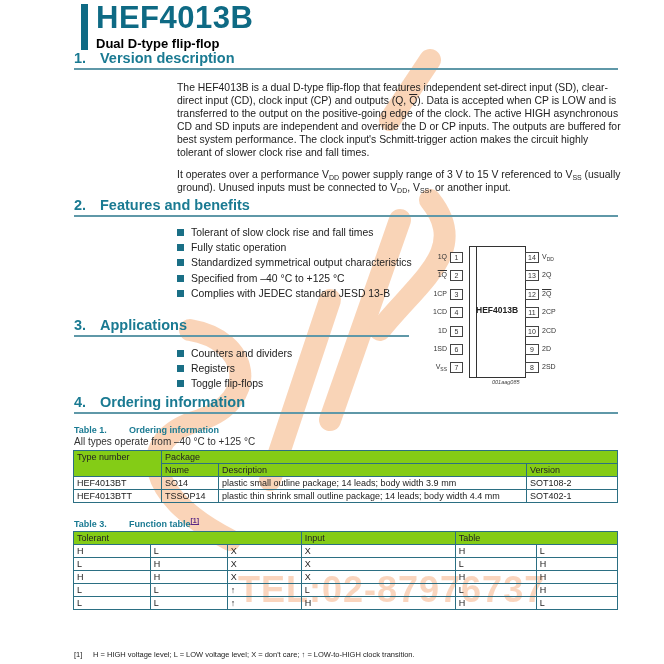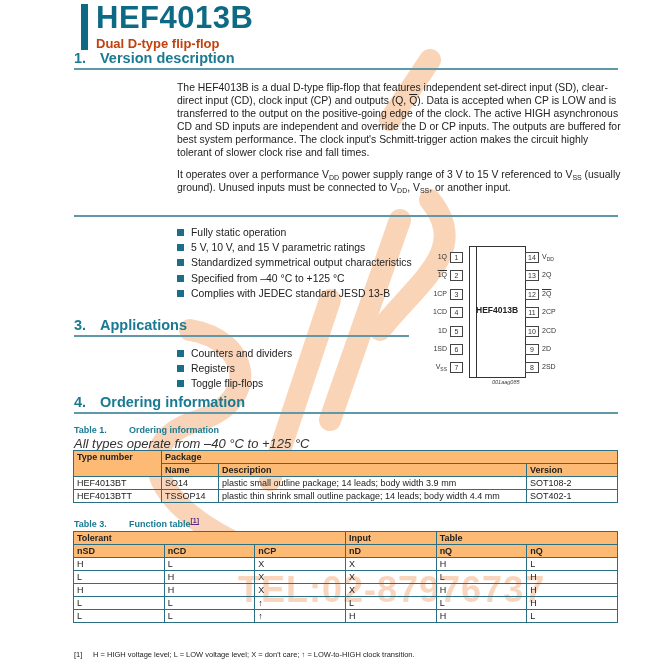--- a/index.html
+++ b/index.html
@@ -1,21 +1,21 @@
 <!DOCTYPE html>
 <html><head>
 <meta charset="utf-8">
 <style>
   html, body { margin:0; padding:0; background:#fff; }
   body { width:664px; height:664px; position:relative; overflow:hidden;
          font-family:"Liberation Sans", sans-serif; color:#222; }
   .abs { position:absolute; }
   .accent-bar { left:81px; top:4px; width:7px; height:46px; background:#0e6a84; }
   .doc-title { left:96px; top:0px; font-size:31px; font-weight:bold; color:#0e6a84; letter-spacing:0.5px; }
-  .doc-subtitle { left:96px; top:36px; font-size:13px; font-weight:bold; color:#c2410c; }
+  .doc-subtitle { left:96px; top:36px; font-size:13px; font-weight:bold; color:#000000; }
   .sec-head { left:74px; font-size:14.5px; font-weight:bold; color:#1a7a92; white-space:nowrap; }
   .sec-head .num { display:inline-block; width:26px; }
   .rule { left:74px; width:544px; height:2px; background:#5f98a8; }
   .para { left:177px; width:445px; font-size:10.4px; line-height:13px; color:#222; }
   .para sub { font-size:7px; vertical-align:-2px; line-height:0; }
   .ovl { text-decoration:overline; }
   ul.bul { list-style:none; margin:0; padding:0; left:177px; font-size:10.4px; line-height:15.2px; }
   ul.bul li { position:relative; padding-left:14px; white-space:nowrap; }
   ul.bul li .sq { position:absolute; left:0; top:4px; width:7px; height:7px; background:#1a6f86; }
   
@@ -23,24 +23,24 @@
   .chip .notch { position:absolute; left:6px; top:0; width:1px; height:100%; background:#333; }
   .chip-label { left:476px; top:305px; font-size:8.5px; font-weight:bold; color:#222; }
   .pinbox { position:absolute; width:11px; height:9px; border:1px solid #444; font-size:7px; text-align:center; line-height:9px; background:#fff; color:#333;}
   .pinname { position:absolute; font-size:7px; color:#333; white-space:nowrap; }
   .pinname sub { font-size:5px; }
   .figcode { left:492px; top:379px; font-size:5.5px; font-style:italic; color:#444; }
   
   .tcap { left:74px; font-size:9px; font-weight:bold; color:#1a7a92; }
   .tcap .lab { display:inline-block; width:55px; }
   .tcap sup { font-size:7px; color:#5b2a86; text-decoration:underline; }
-  .tsub { left:74px; top:436px; font-size:13px; font-style:italic; color:#333; }
+  .tsub { left:74px; top:436px; font-size:10px; color:#333; }
   table.dt { position:absolute; border-collapse:collapse; font-size:9px; color:#222; }
   table.dt td { border:1px solid #2b6f83; padding:0 3px; height:12px; line-height:12px; white-space:nowrap; vertical-align:middle; }
-  table.dt td.h { background:#fdba74; font-weight:bold; }
+  table.dt td.h { background:#84cc16; font-weight:normal; }
   .foot { left:74px; top:650px; font-size:7.5px; color:#222; white-space:nowrap; }
   .foot .fn { display:inline-block; width:19px; }
   
   .wm { pointer-events:none; }
 </style>
 </head>
 <body>
 
 <svg class="abs wm" style="left:0;top:0;z-index:0" width="664" height="664">
   <g fill="none" stroke="#f8c6a0" stroke-width="22" stroke-linecap="round" opacity="0.75">
@@ -64,25 +64,28 @@
   </div>
   <div class="abs rule" style="top:68px"></div>
 
   <div class="abs para" style="top:81px">
     <span>The HEF4013B is a dual D-type flip-flop that features independent set-direct input (SD), clear-direct input (CD), clock input (CP) and outputs (Q, </span><span class="ovl">Q</span><span>). Data is accepted when CP is LOW and is transferred to the output on the positive-going edge of the clock. The active HIGH asynchronous CD and SD inputs are independent and override the D or CP inputs. The outputs are buffered for best system performance. The clock input's Schmitt-trigger action makes the circuit highly tolerant of slower clock rise and fall times.</span>
   </div>
   <div class="abs para" style="top:168px">
     <span>It operates over a performance V</span><sub>DD</sub><span> power supply range of 3 V to 15 V referenced to V</span><sub>SS</sub><span> (usually ground). Unused inputs must be connected to V</span><sub>DD</sub><span>, V</span><sub>SS</sub><span>, or another input.</span>
   </div>
 
+  <div class="abs sec-head" style="top:197px">
+    <span class="num">2.</span><span>Features and benefits</span>
+  </div>
   <div class="abs rule" style="top:215px"></div>
   <ul class="abs bul" style="top:225px">
+    <li><span class="sq"></span><span>Tolerant of slow clock rise and fall times</span></li>
+    <li><span class="sq"></span><span>Fully static operation</span></li>
     <li><span class="sq"></span></li>
-    <li><span class="sq"></span><span>Fully static operation</span></li>
-    <li><span class="sq"></span><span>5 V, 10 V, and 15 V parametric ratings</span></li>
     <li><span class="sq"></span><span>Standardized symmetrical output characteristics</span></li>
     <li><span class="sq"></span><span>Specified from –40 °C to +125 °C</span></li>
     <li><span class="sq"></span><span>Complies with JEDEC standard JESD 13-B</span></li>
   </ul>
 
   <div class="abs sec-head" style="top:317px">
     <span class="num">3.</span><span>Applications</span>
   </div>
   <div class="abs rule" style="top:335px;width:335px"></div>
   <ul class="abs bul" style="top:346px">
@@ -167,28 +170,20 @@
     <span class="lab">Table 3.</span><span>Function table</span><sup>[1]</sup>
   </div>
 
   <table class="dt" style="left:73px;top:531px;width:545px">
     <tbody>
         <tr>
       <td class="h" colspan="3">Tolerant</td>
       <td class="h">Input</td>
       <td class="h" colspan="2">Table</td>
     </tr>
-    <tr id="t3-head">
-          <td class="h" style="width: 81px;">nSD</td>
-          <td class="h" style="width: 81px;">nCD</td>
-          <td class="h" style="width: 81px;">nCP</td>
-          <td class="h" style="width: 81px;">nD</td>
-          <td class="h" style="width: 81px;">nQ</td>
-          <td class="h" style="width: 81px; text-decoration: none;">nQ</td>
-        </tr>
     </tbody>
       <tbody id="t3-body">
         <tr>
           <td>H</td>
           <td>L</td>
           <td>X</td>
           <td>X</td>
           <td>H</td>
           <td>L</td>
         </tr>

